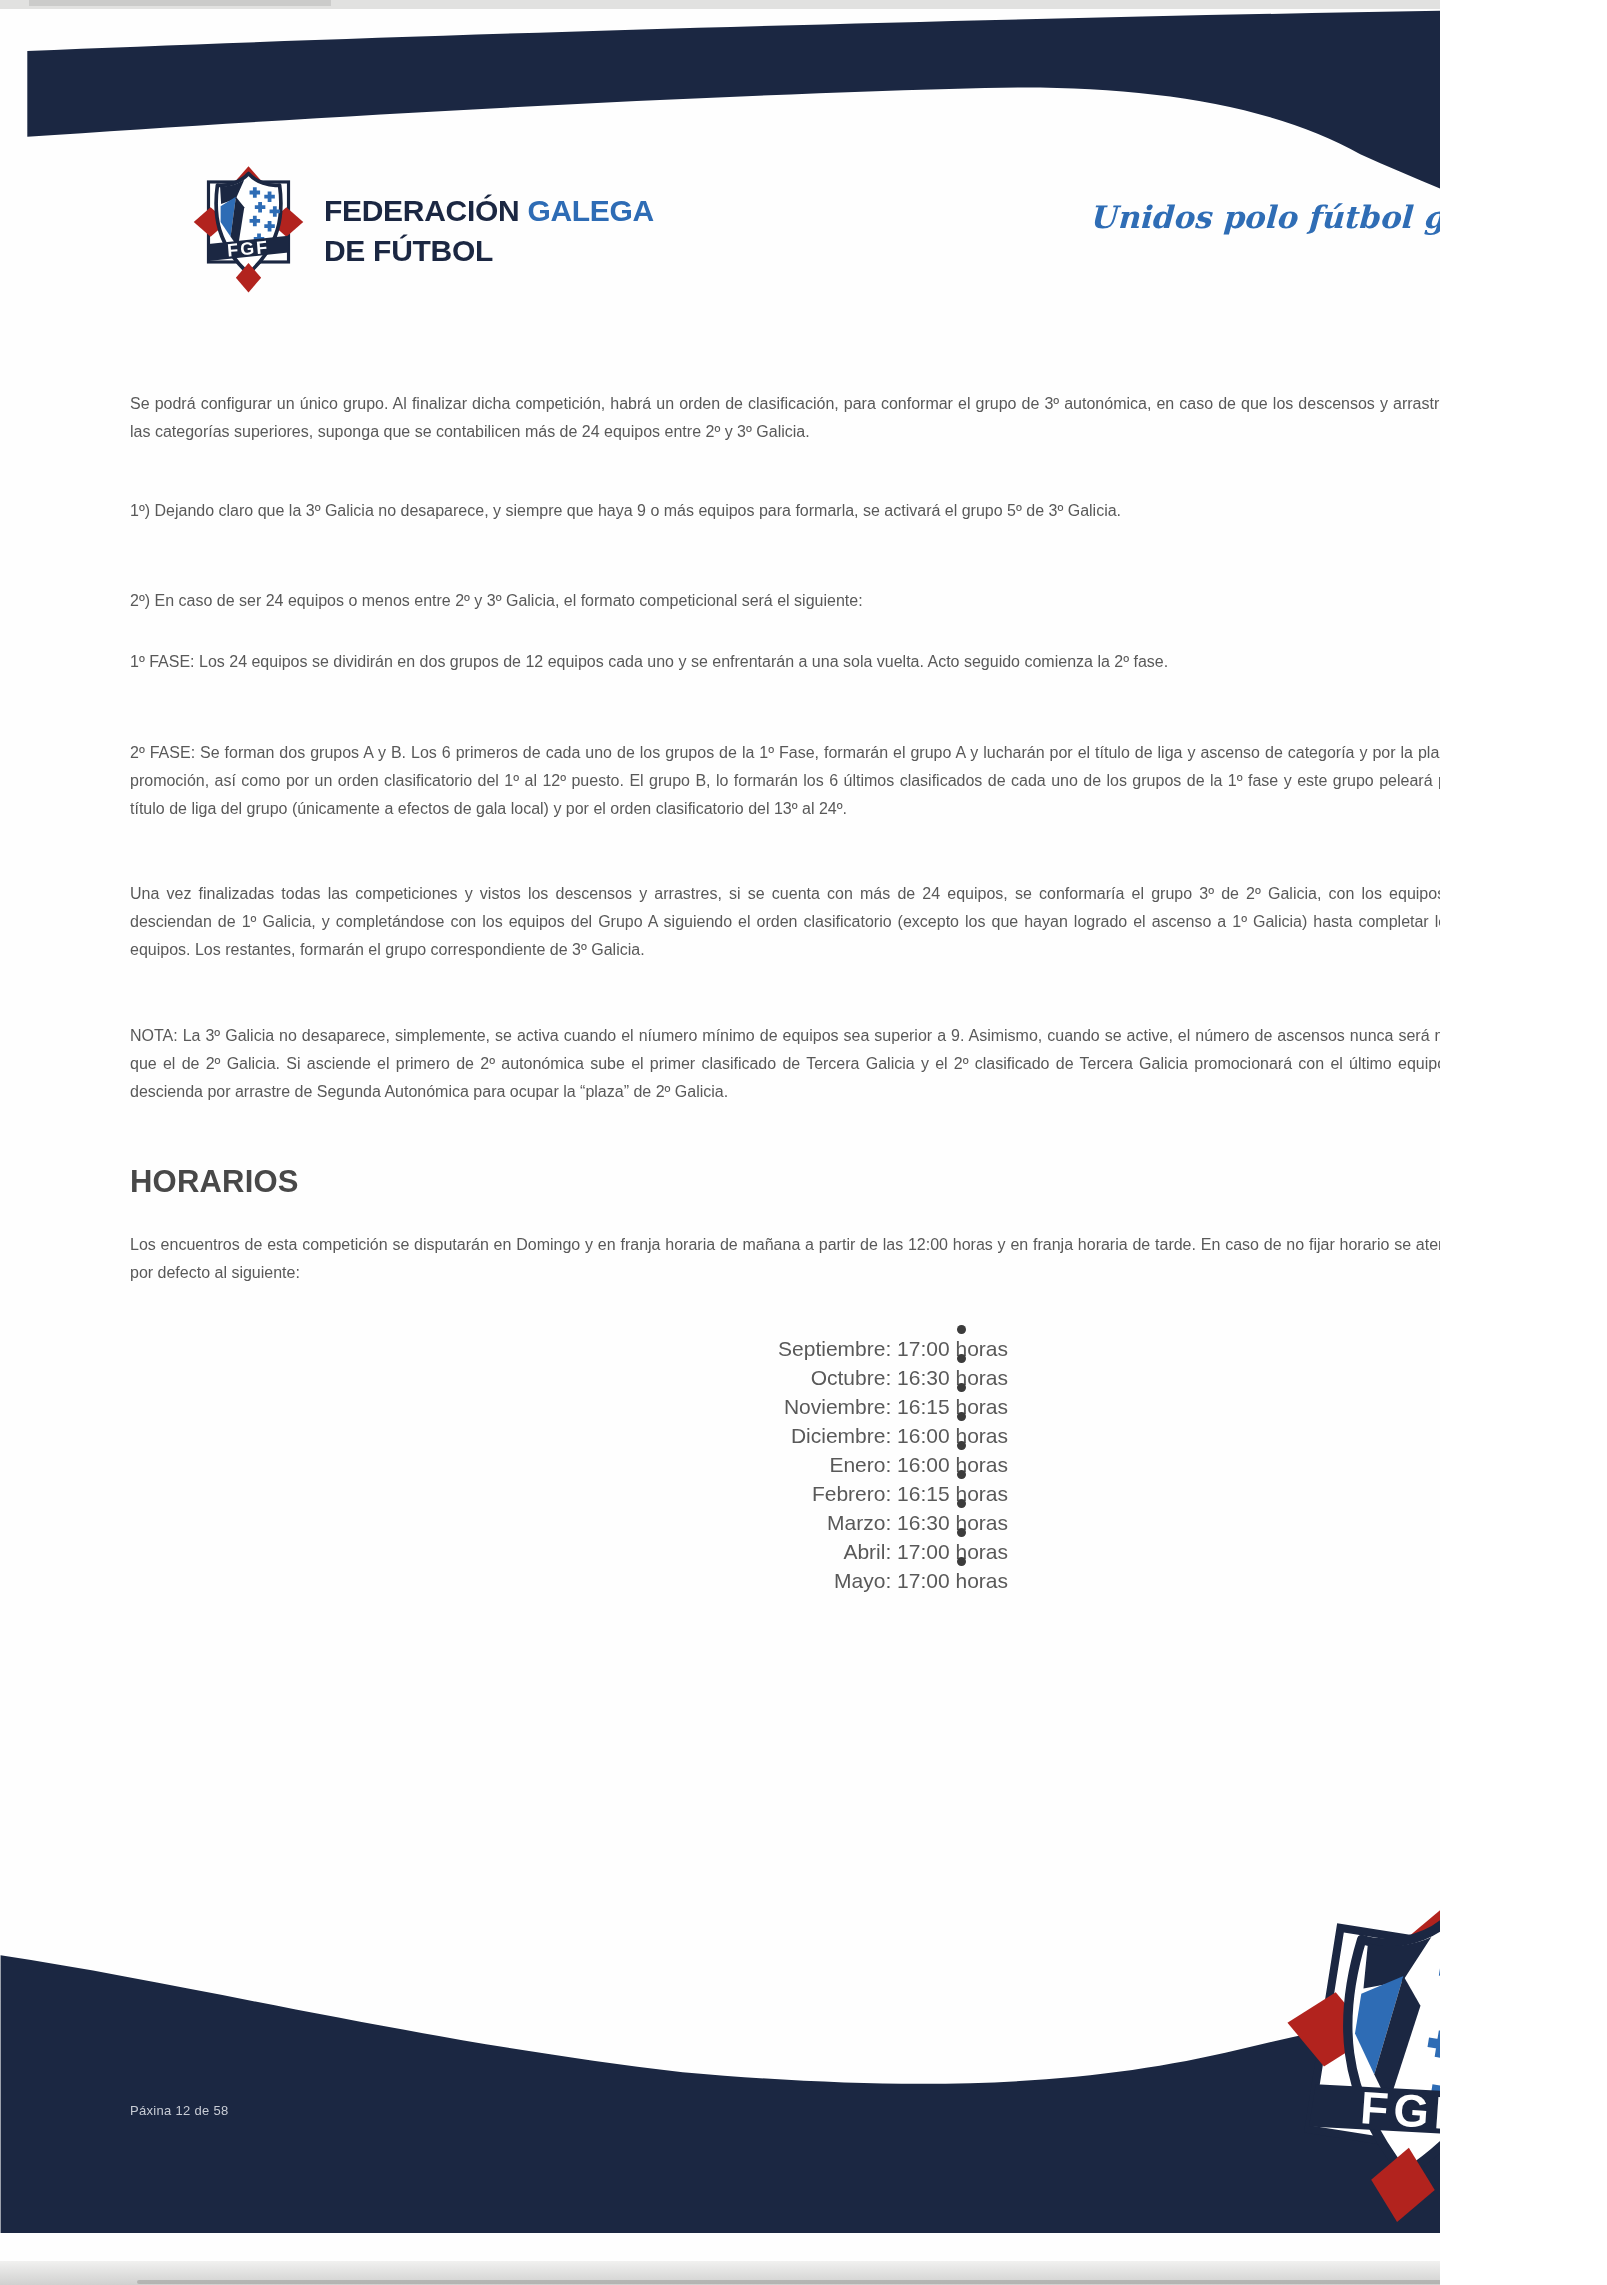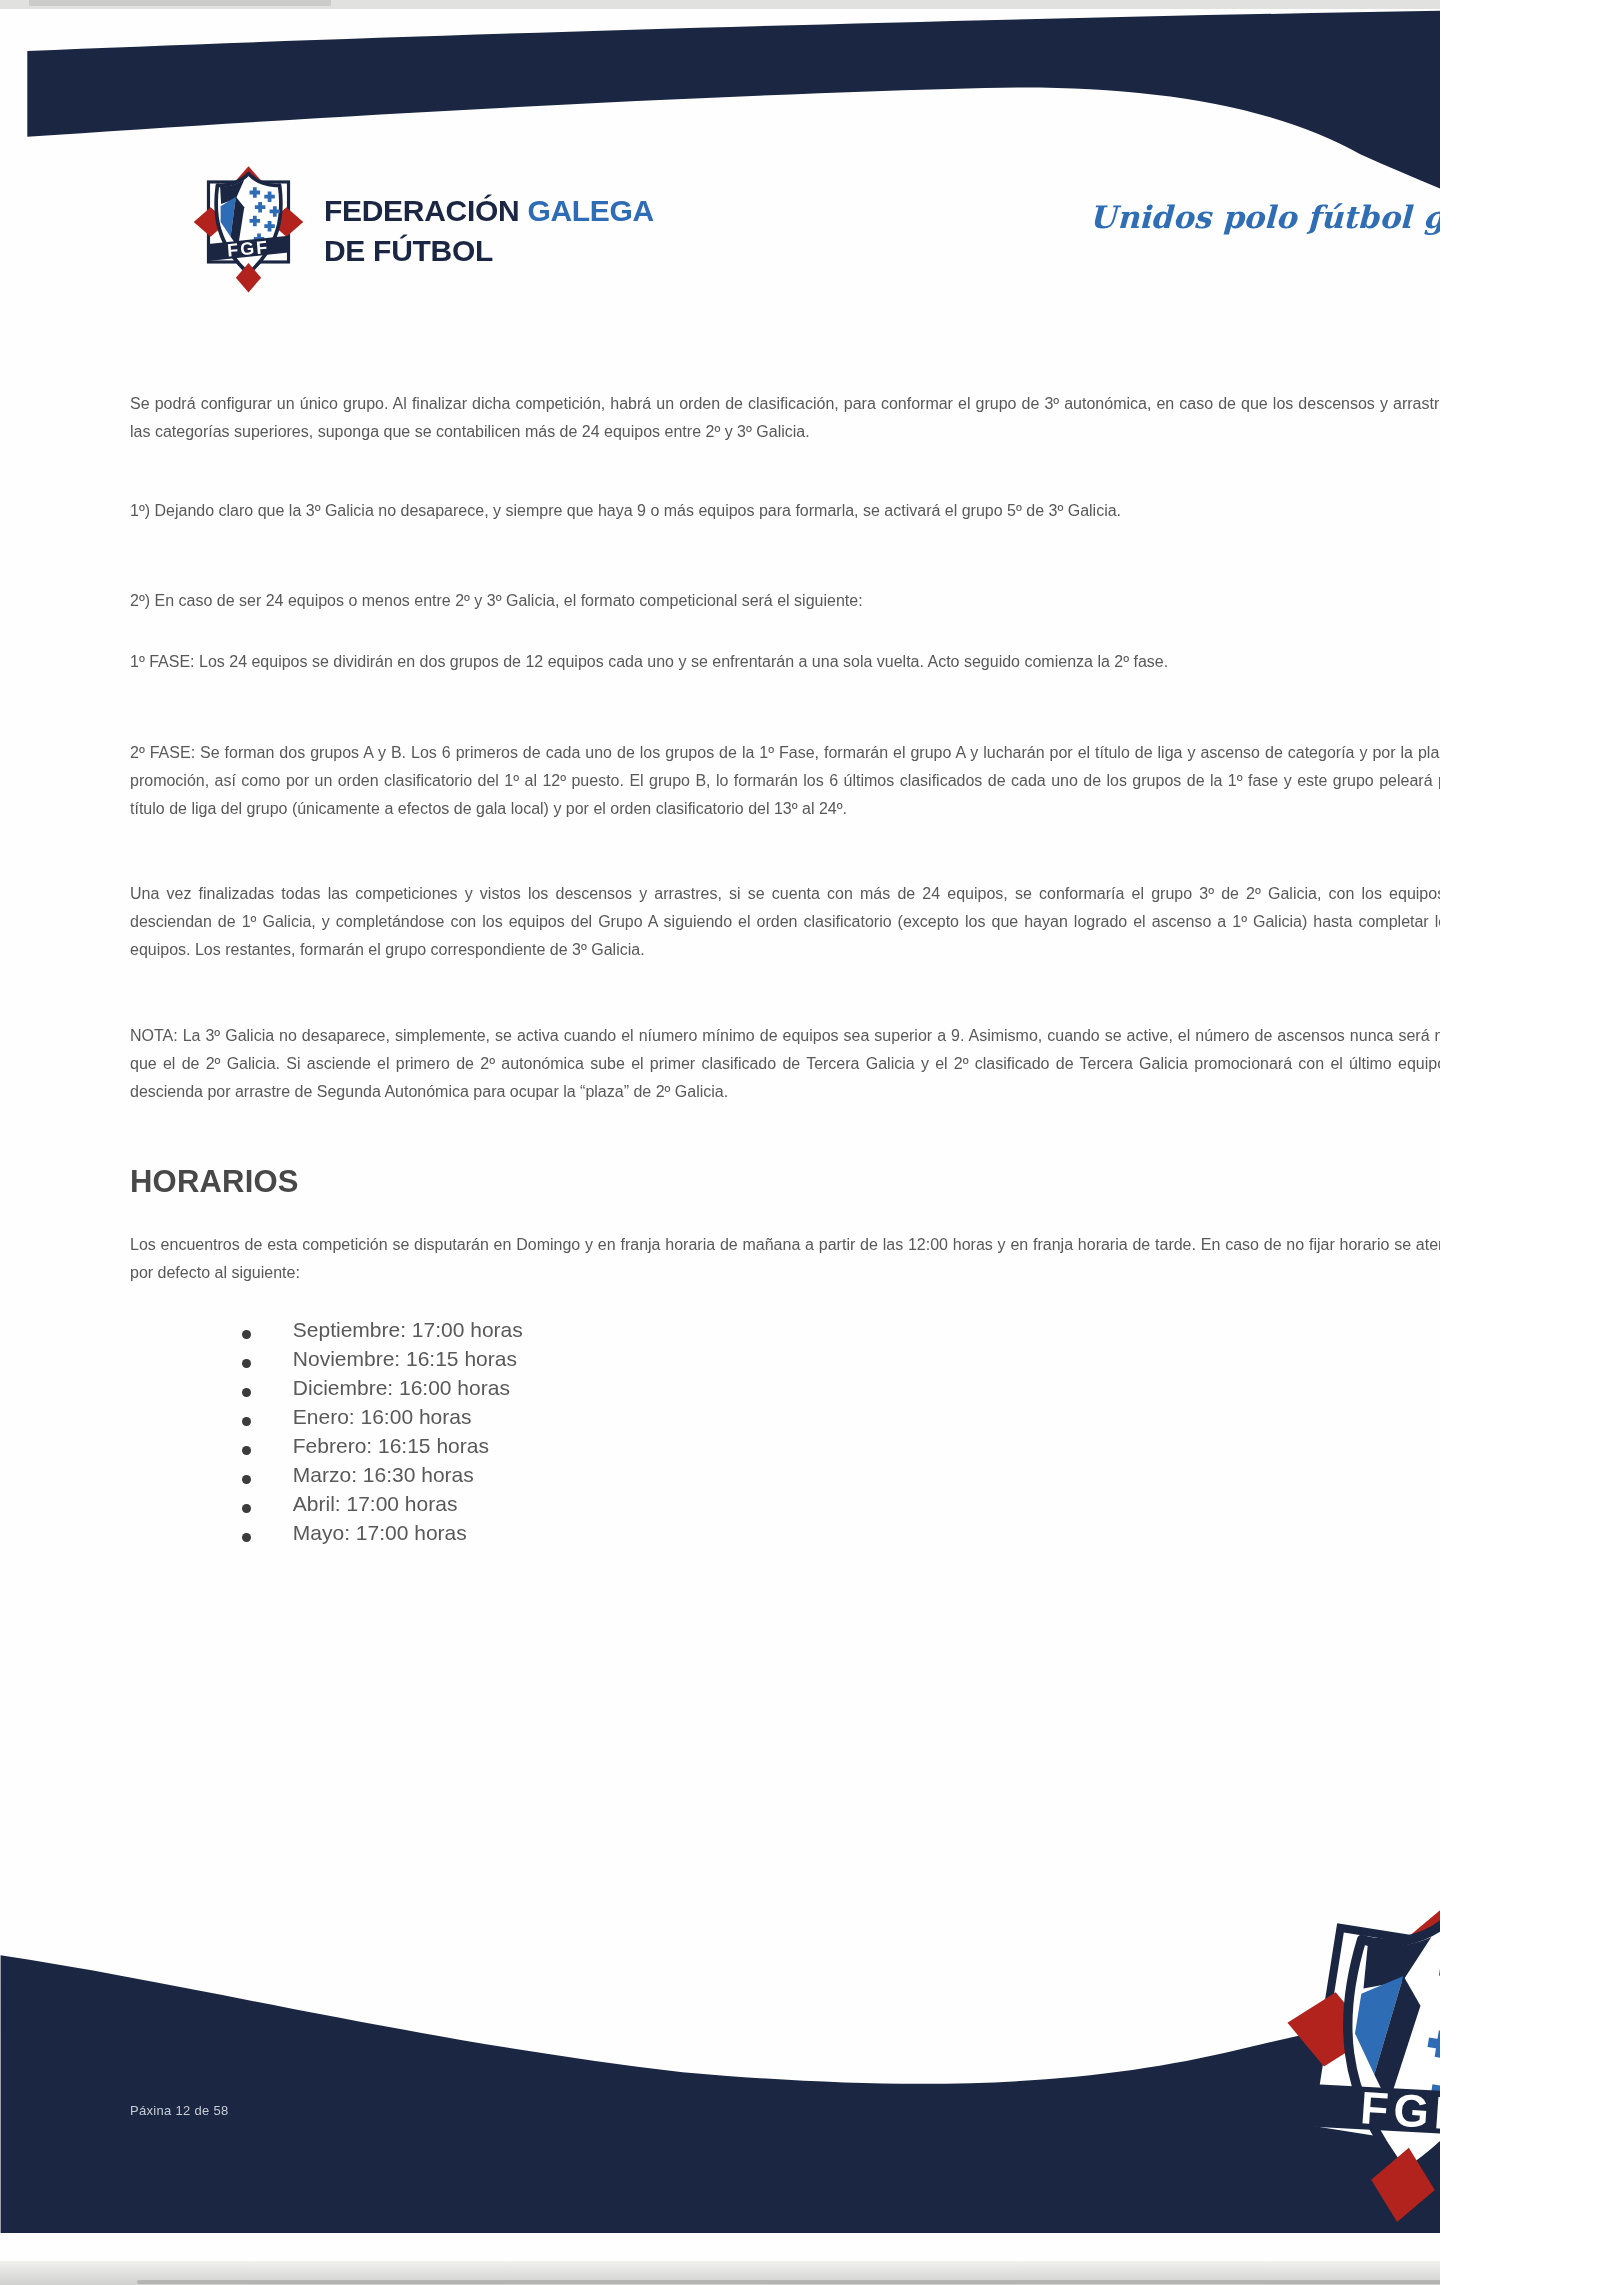--- a/index.html
+++ b/index.html
@@ -47,22 +47,22 @@
   .section-heading{
     position:absolute;left:130px;top:1164px;
     font-size:31px;font-weight:700;color:#484848;letter-spacing:0.2px;
   }
   .intro{top:1215px;}
   .schedule{
     position:absolute;left:130px;top:1315px;width:878px;
     list-style:none;margin:0;padding:0;
   }
   .schedule li{
-    display:flex;align-items:center;
-    height:29px;font-size:21px;line-height:29px;color:#595959;
+    display:flex;align-items:flex-end;
+    height:29px;font-size:21px;line-height:29px;color:#595959;flex-direction:column;
   }
   .bullet{flex:0 0 auto;width:8.8px;height:8.8px;border-radius:50%;background:#3c3c3c;margin:9.8px 42px 0 112px;}
 
   
   .crest-footer{position:absolute;left:1260px;top:1894px;width:322px;height:354px;transform:rotate(9deg);transform-origin:50% 50%;}
   .page-indicator{position:absolute;left:130px;top:2103px;font-size:13px;color:#c8ccd5;letter-spacing:0.3px;}
 </style>
 </head>
 <body>
 
@@ -124,20 +124,24 @@
   <div class="section-heading">HORARIOS</div>
   <p class="para intro">Los encuentros de esta competición se disputarán en Domingo y en franja horaria de mañana a partir de las 12:00 horas y en franja horaria de tarde. En caso de no fijar horario se atenderá por defecto al siguiente:</p>
 
   <ul class="schedule">
     <li>
         <span class="bullet"></span>
         <span>Septiembre: 17:00 horas</span>
       </li>
     <li>
         <span class="bullet"></span>
+        <span>Octubre: 16:30 horas</span>
+      </li>
+    <li>
+        <span class="bullet"></span>
         <span>Noviembre: 16:15 horas</span>
       </li>
     <li>
         <span class="bullet"></span>
         <span>Diciembre: 16:00 horas</span>
       </li>
     <li>
         <span class="bullet"></span>
         <span>Enero: 16:00 horas</span>
       </li>

